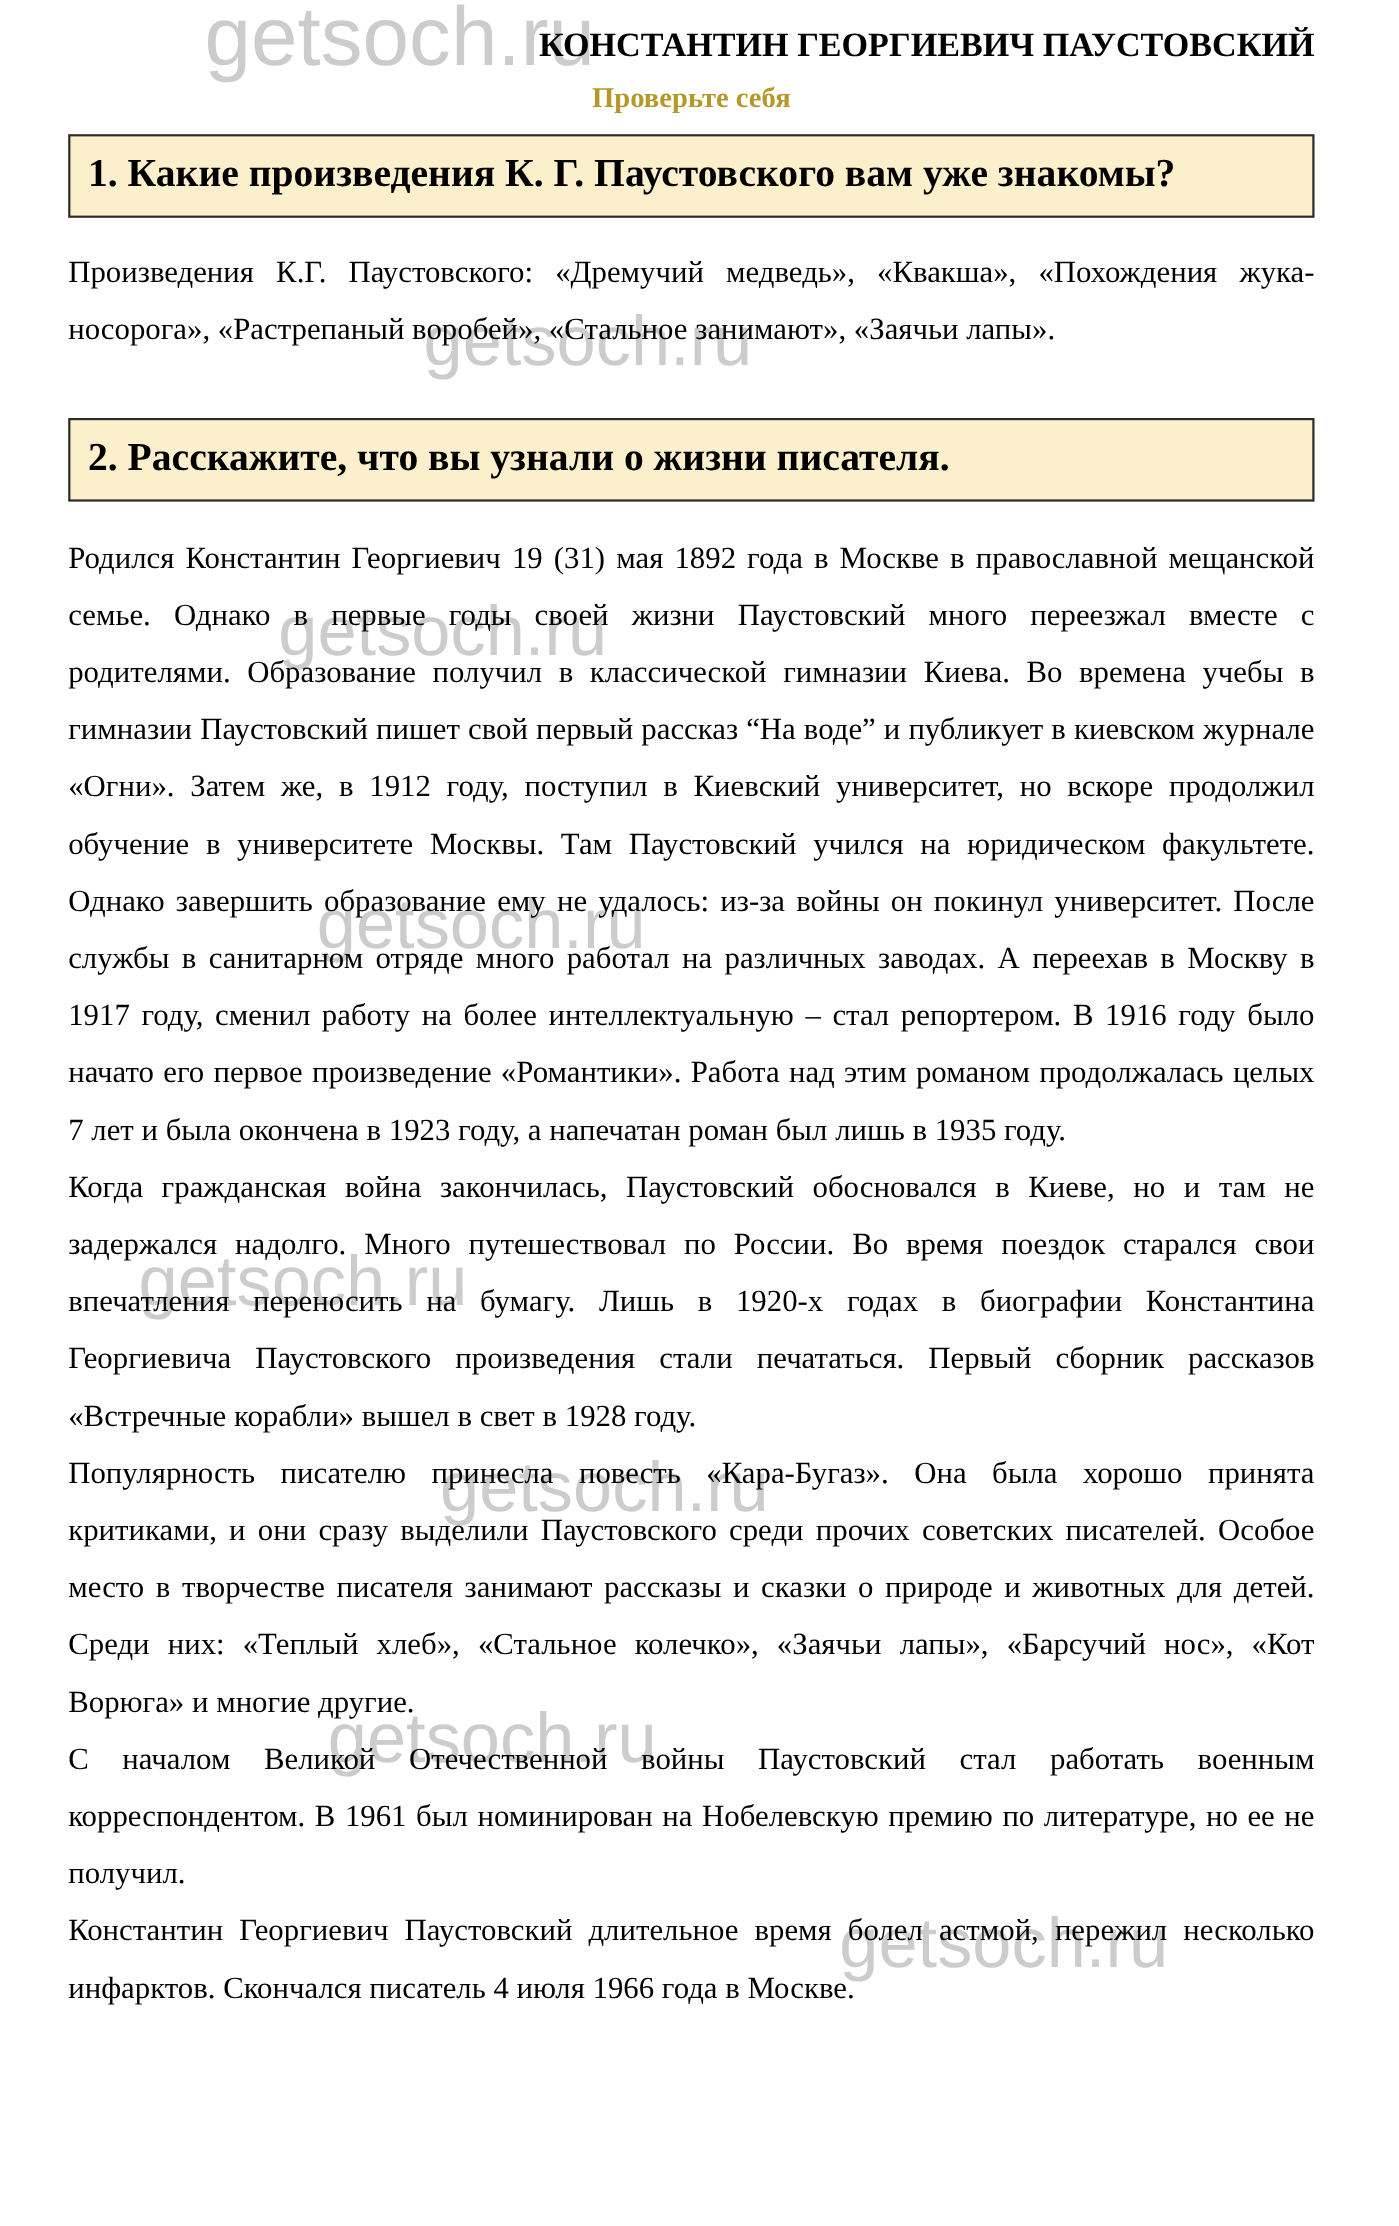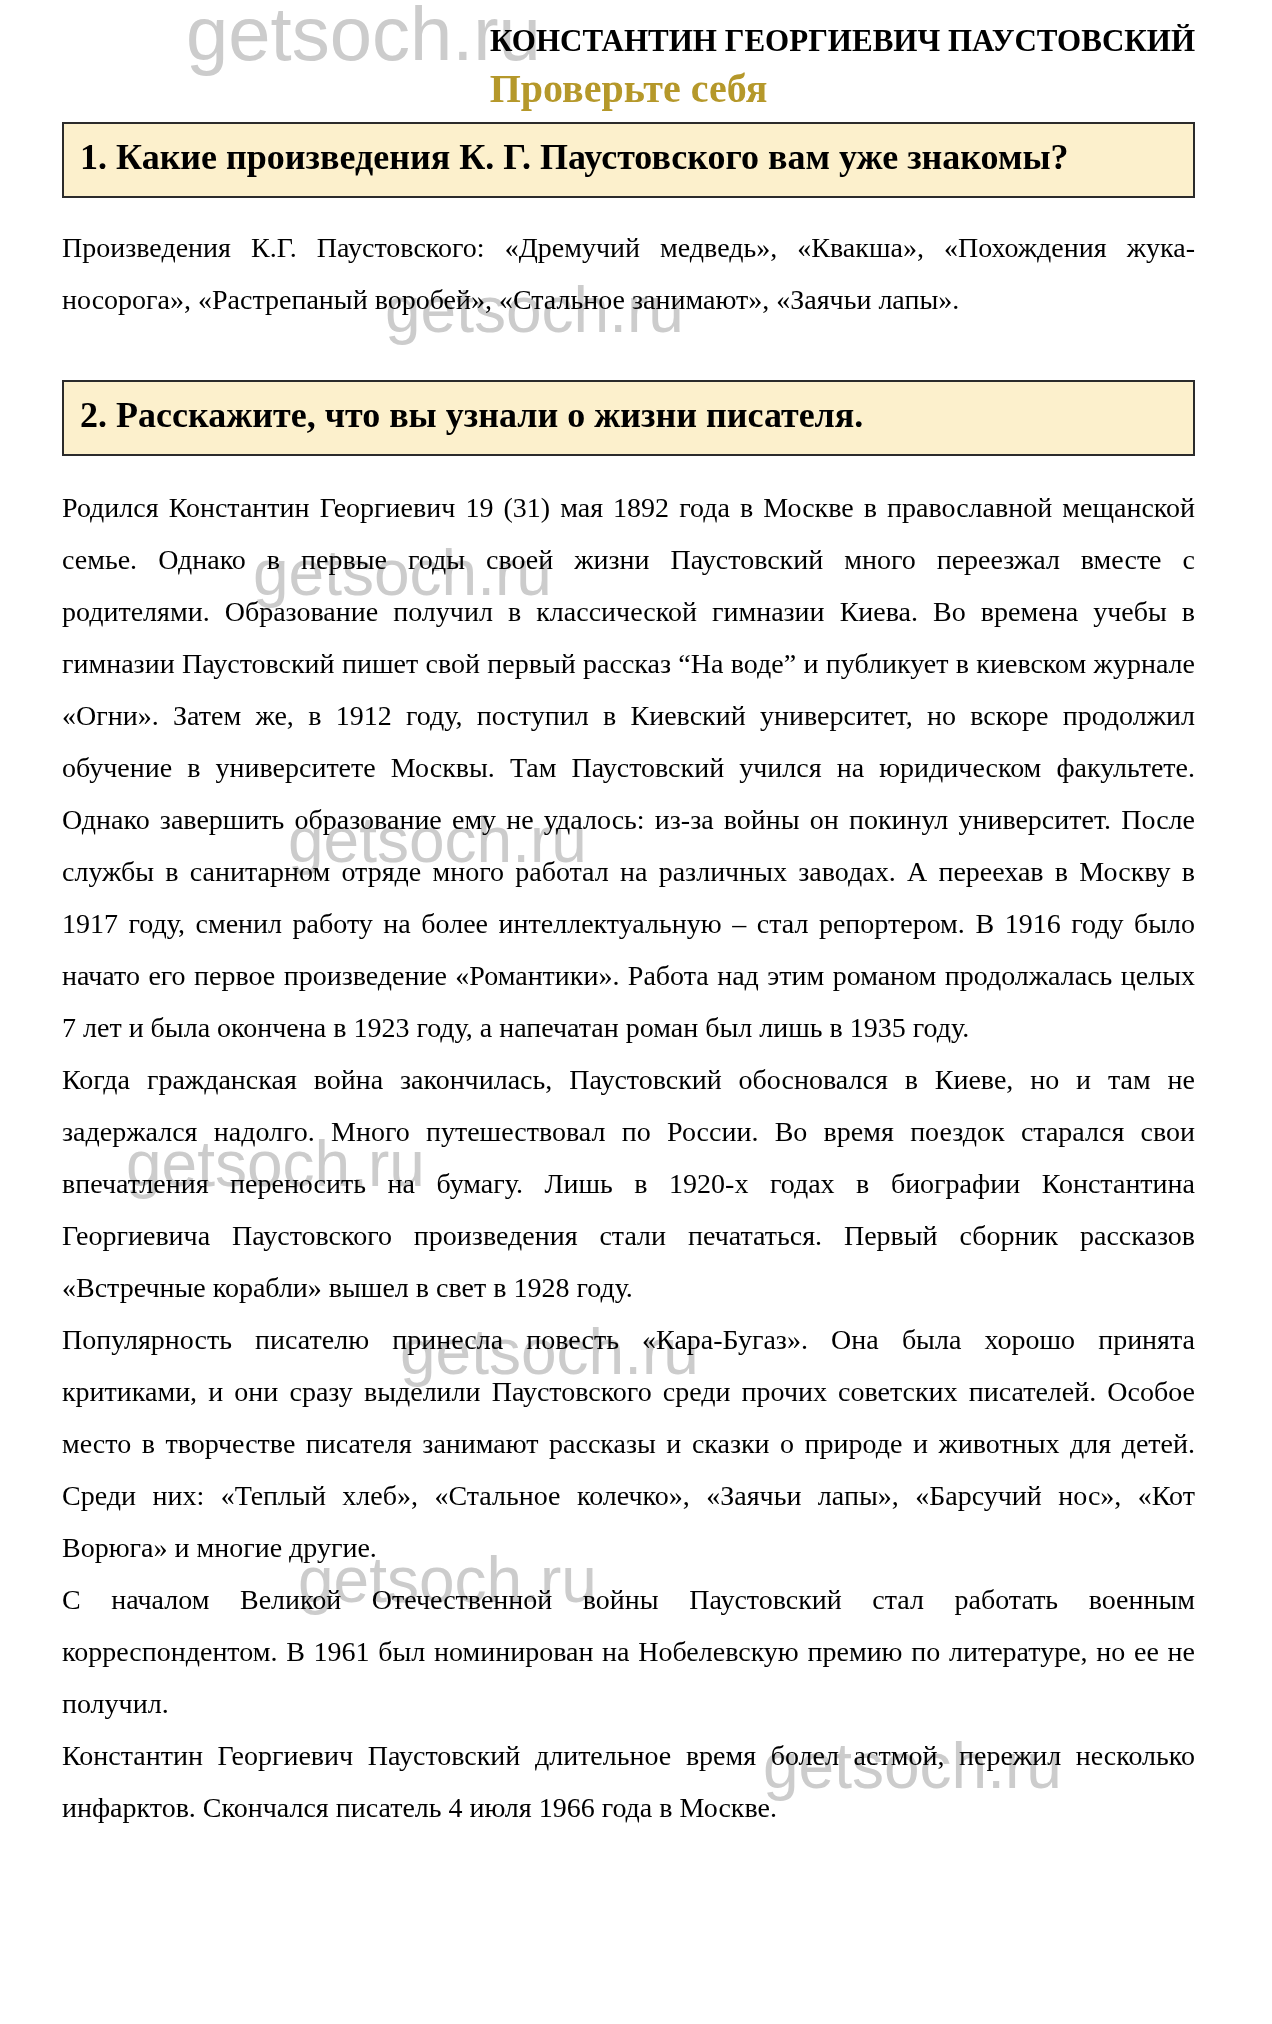--- a/index.html
+++ b/index.html
@@ -44,21 +44,21 @@
   .title {
     margin: 0;
     text-align: right;
     font-size: 31px;
     font-weight: bold;
     line-height: 38px;
   }
   .subtitle {
     margin: 8px 0 0 0;
     text-align: center;
-    font-size: 40px;
+    font-size: 26px;
     font-weight: bold;
     line-height: 42px;
     color: var(--gold, #b5982a);
   }
   .qbox {
     box-sizing: border-box;
     margin-top: 12px;
     border: 2px solid var(--box-border, #2b2b2b);
     background: var(--box-bg, #fcf0cc);
     padding: 15px 16px 21px 16px;

